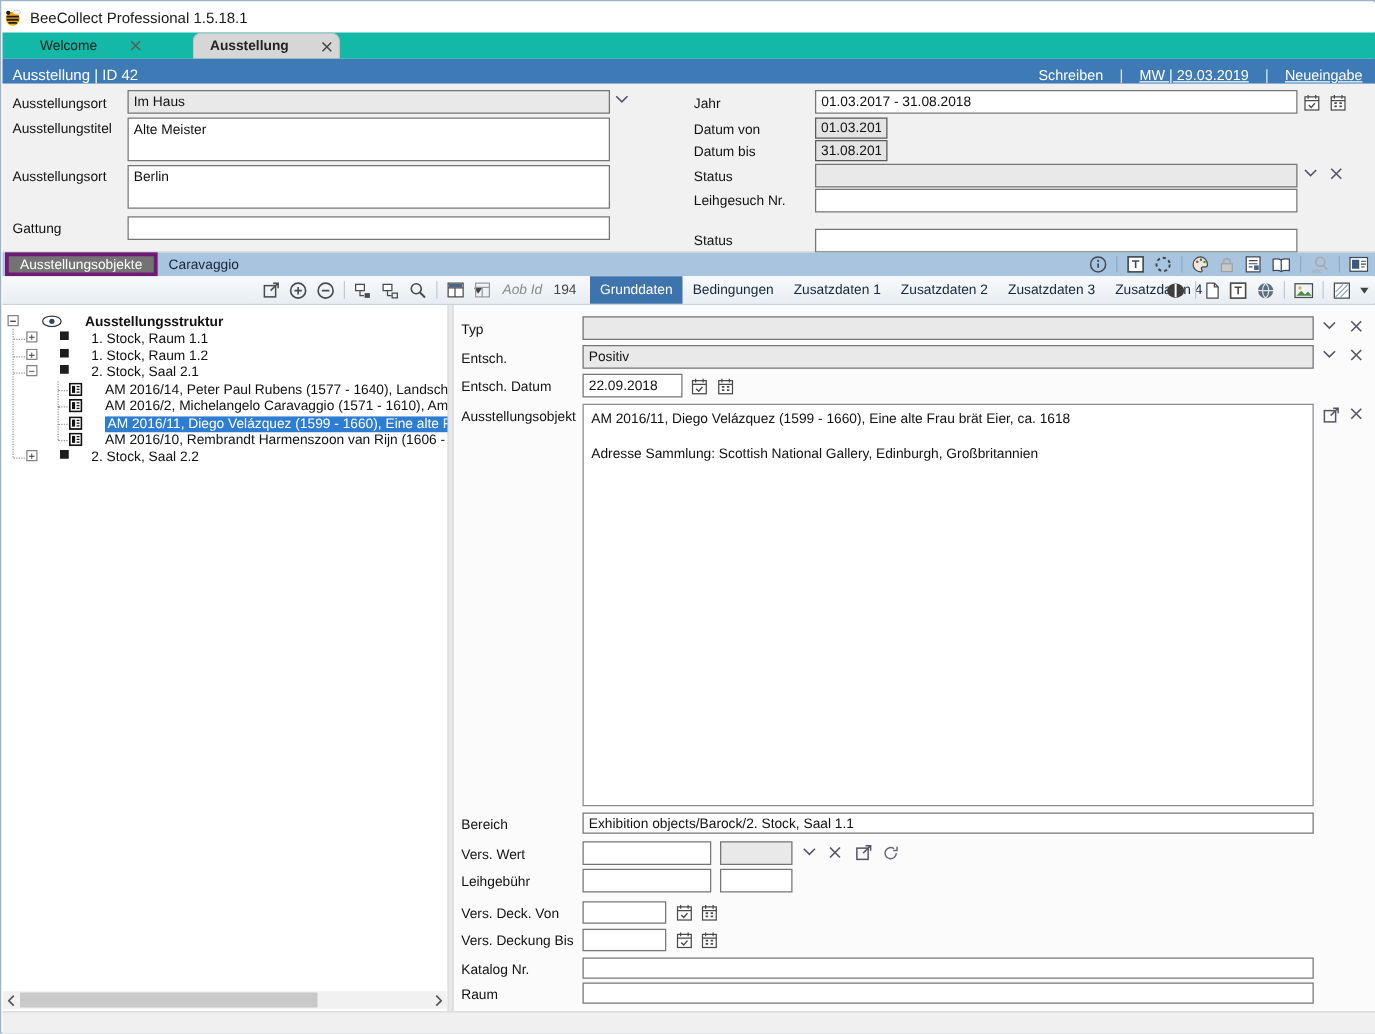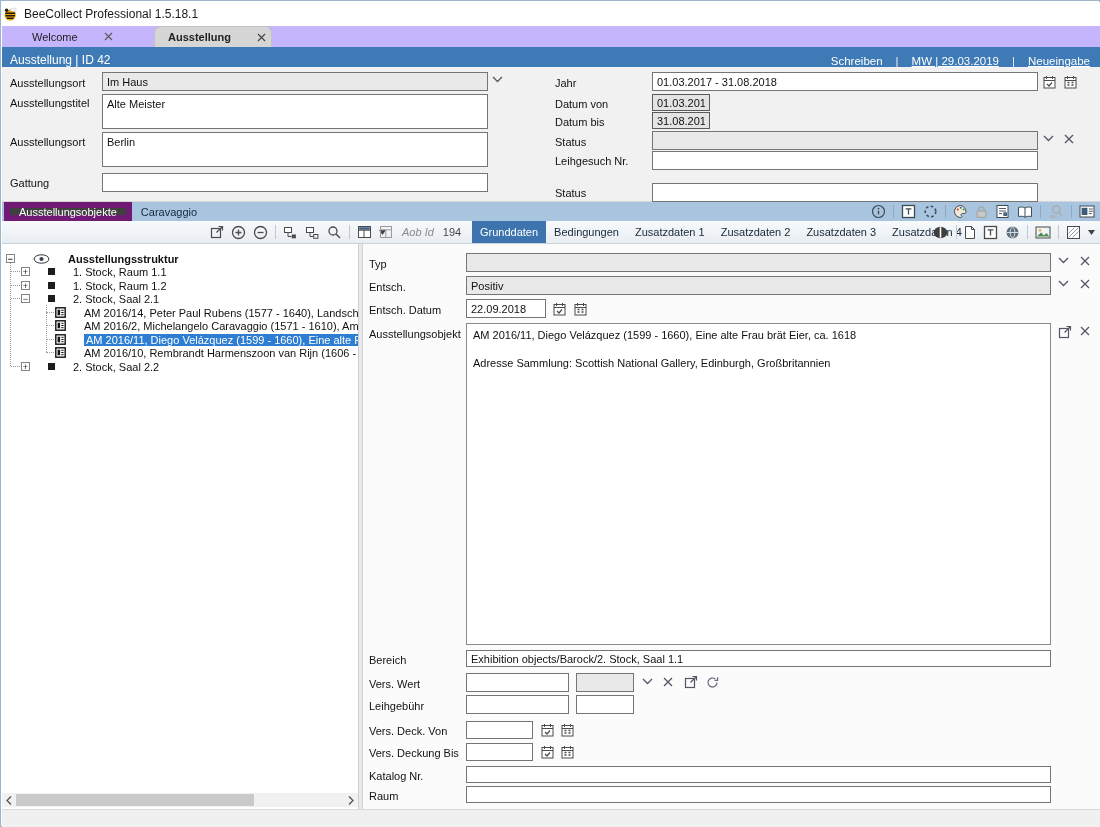--- a/index.html
+++ b/index.html
@@ -2,21 +2,21 @@
 <html><head>
 <meta charset="utf-8">
 <style>
   html,body{margin:0;padding:0;}
   body{width:1100px;height:827px;position:relative;font-family:"Liberation Sans",sans-serif;background:#e9edf1;overflow:hidden;}
   .win{position:absolute;left:0;top:0;width:1100px;height:827px;background:#fff;border:1px solid #9db4c8;box-sizing:border-box;}
   
   .titlebar{position:absolute;left:1px;top:1px;width:1098px;height:24px;background:#fff;display:flex;align-items:center;padding-left:0;box-sizing:border-box;gap:6px;}
   .titlebar .t{font-size:12px;color:#1a1a1a;}
   
-  .tabstrip{position:absolute;left:1px;top:25px;width:1098px;height:21px;background:#c4b5fd;}
+  .tabstrip{position:absolute;left:1px;top:25px;width:1098px;height:21px;background:#14b8a6;}
   .doctab{position:absolute;top:0;height:21px;display:flex;align-items:center;font-size:11px;color:#222;}
   .doctab .x{margin-left:26px;display:flex;align-items:center;cursor:pointer;}
   .doctab.active{background:#d6d6d6;border-radius:7px 7px 0 0;font-weight:bold;border:1px solid #c2c2c2;border-bottom:none;box-sizing:border-box;}
   
   .bluebar{position:absolute;left:1px;top:46px;width:1098px;height:20px;background:#3d7ab6;color:#fff;display:flex;align-items:flex-end;font-size:12px;}
   .bluebar .left{margin-left:8px;}
   .bluebar .right{margin-left:auto;margin-right:10px;display:flex;align-items:center;gap:13px;font-size:11.5px;}
   .bluebar .lnk{text-decoration:underline;cursor:pointer;}
   .bluebar .pipe{opacity:.85;}
   
@@ -24,34 +24,34 @@
   .lbl{position:absolute;font-size:11px;color:#111;white-space:nowrap;}
   .fld{position:absolute;box-sizing:border-box;border:1px solid #757575;background:#fff;font-family:"Liberation Sans",sans-serif;font-size:11px;color:#111;padding:1px 4px;outline:none;}
   .fld.ro{background:#e9e9e9;}
   .fld.small{border:1px solid #5a5a5a;background:#e4e4e4;}
   textarea.fld{resize:none;overflow:hidden;line-height:13px;padding-top:3px;}
   .ic{position:absolute;display:flex;align-items:center;justify-content:center;}
   .ic.btn{cursor:pointer;}
   
   .sectionbar{position:absolute;left:1px;top:201px;width:1098px;height:19px;background:#a9c4de;display:flex;align-items:center;}
   .sec-tab{height:19px;display:flex;align-items:center;padding:0 9px;font-size:11px;color:#14283c;box-sizing:border-box;cursor:pointer;}
-  .sec-tab.active{background:#404040;color:#fff;border:6px solid #701a75;}
+  .sec-tab.active{background:#737373;color:#fff;border:3px solid #701a75;}
   .sec-icons{margin-left:auto;display:flex;align-items:center;gap:7px;padding-right:5px;}
   .vsep{width:1px;height:13px;background:#8fa9c2;}
   
   .toolbar2{position:absolute;left:1px;top:220px;width:1098px;height:23px;background:linear-gradient(#f8fafc,#e8edf2);border-bottom:1px solid #c9d2db;box-sizing:border-box;}
   .tb-group{position:absolute;top:0;height:22px;display:flex;align-items:center;gap:7px;}
   .tbsep{width:1px;height:14px;background:#bfc9d3;}
   .aob-lbl{font-size:11px;font-style:italic;color:#8a8a8a;}
   .aob-val{font-size:11px;color:#444;}
   .dtab{height:22px;display:flex;align-items:center;padding:0 8px;font-size:11px;color:#16273a;cursor:pointer;}
   .dtab.active{background:#3d74ad;color:#fff;}
   
   .tree{position:absolute;left:1px;top:243px;width:357px;height:565px;background:#fff;overflow:hidden;border-right:1px solid #cfcfcf;box-sizing:border-box;}
-  .t-row{position:absolute;left:0;width:357px;height:13px;display:flex;align-items:center;gap:18px;font-size:11px;color:#111;white-space:nowrap;overflow:hidden;box-sizing:border-box;}
+  .t-row{position:absolute;left:0;width:357px;height:13px;display:flex;gap:18px;font-size:11px;color:#111;white-space:nowrap;overflow:hidden;box-sizing:border-box;}
   .t-row .tlabel{white-space:nowrap;}
   .t-row .tlabel.sel{background:#2d7dd2;color:#fff;padding:0 2px;flex:1 0 auto;}
   .exp{flex:0 0 auto;width:9px;height:9px;border:1px solid #848484;background:#fff;box-sizing:border-box;position:relative;cursor:pointer;}
   .exp::before{position:absolute;left:0;top:-1.5px;width:7px;text-align:center;font-size:9px;color:#333;}
   .exp.minus::before{content:"\2212";}
   .exp.plus::before{content:"+";}
   .sq{flex:0 0 auto;width:7px;height:7px;background:#1d1d1d;}
   .stub-v{position:absolute;border-left:1px dotted #9a9a9a;width:0;}
   .t-row.l1::before{content:"";position:absolute;left:9px;top:6px;width:9px;border-top:1px dotted #9a9a9a;}
   .t-row.l2::before{content:"";position:absolute;left:44px;top:6px;width:8px;border-top:1px dotted #9a9a9a;}

